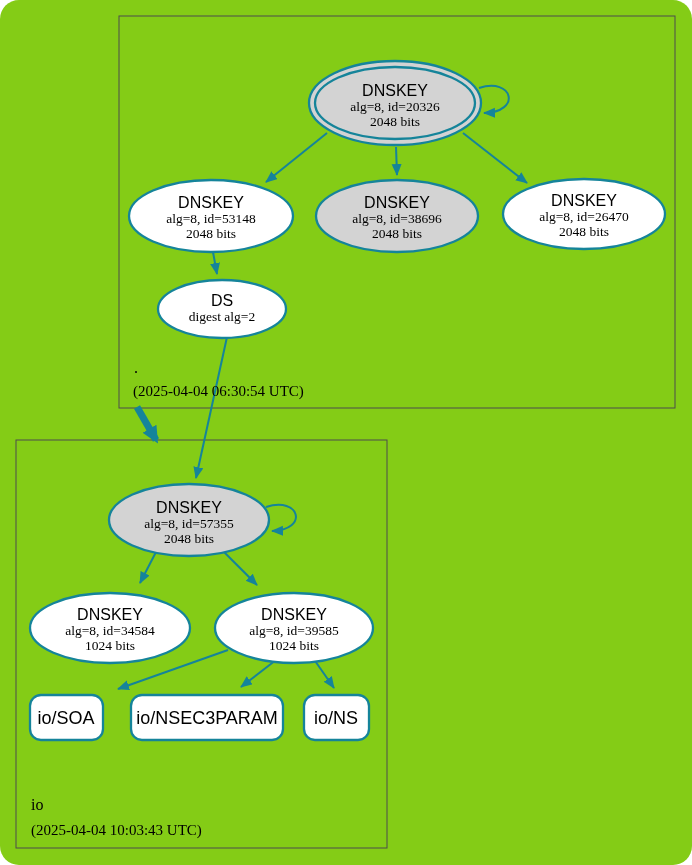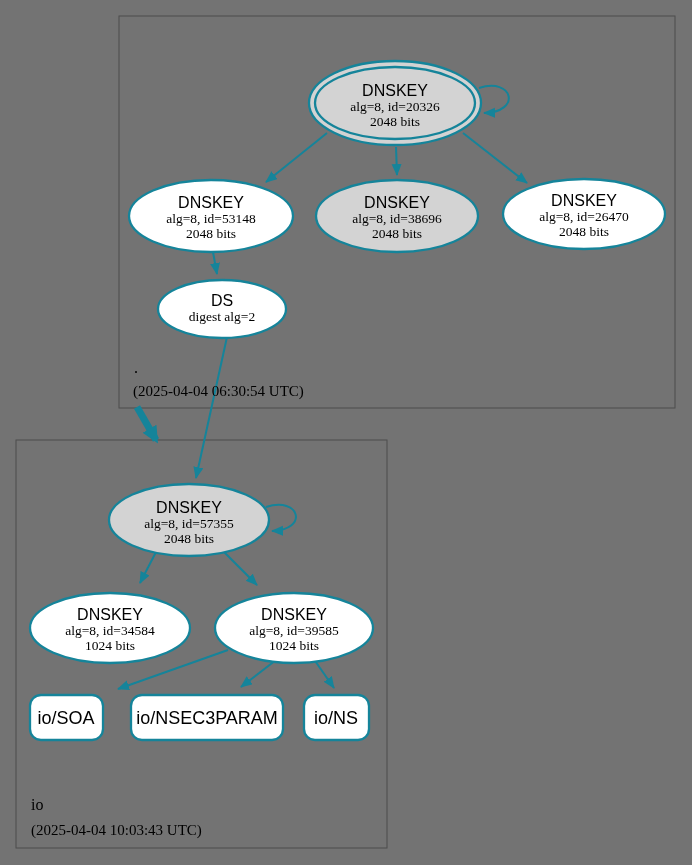--- a/index.html
+++ b/index.html
@@ -13,21 +13,22 @@
   html, body {
     margin: 0;
     padding: 0;
     background: #ffffff;
     font-family: "Liberation Sans", sans-serif;
   }
   .canvas {
     position: relative;
     width: 692px;
     height: 865px;
-    background: #737373;
+    background: #84cc16;
+    border-radius: 19px;
   }
   svg { display: block; }
   .zone-box {
     fill: none;
     stroke: var(--boxborder);
     stroke-width: 1;
   }
   .edge {
     stroke: var(--line);
     stroke-width: 2;

